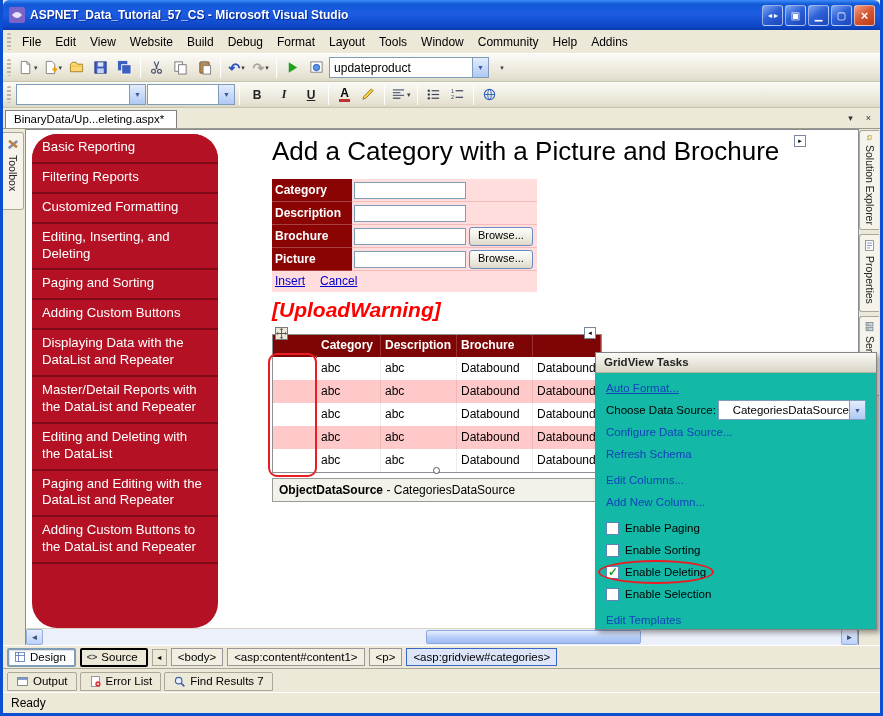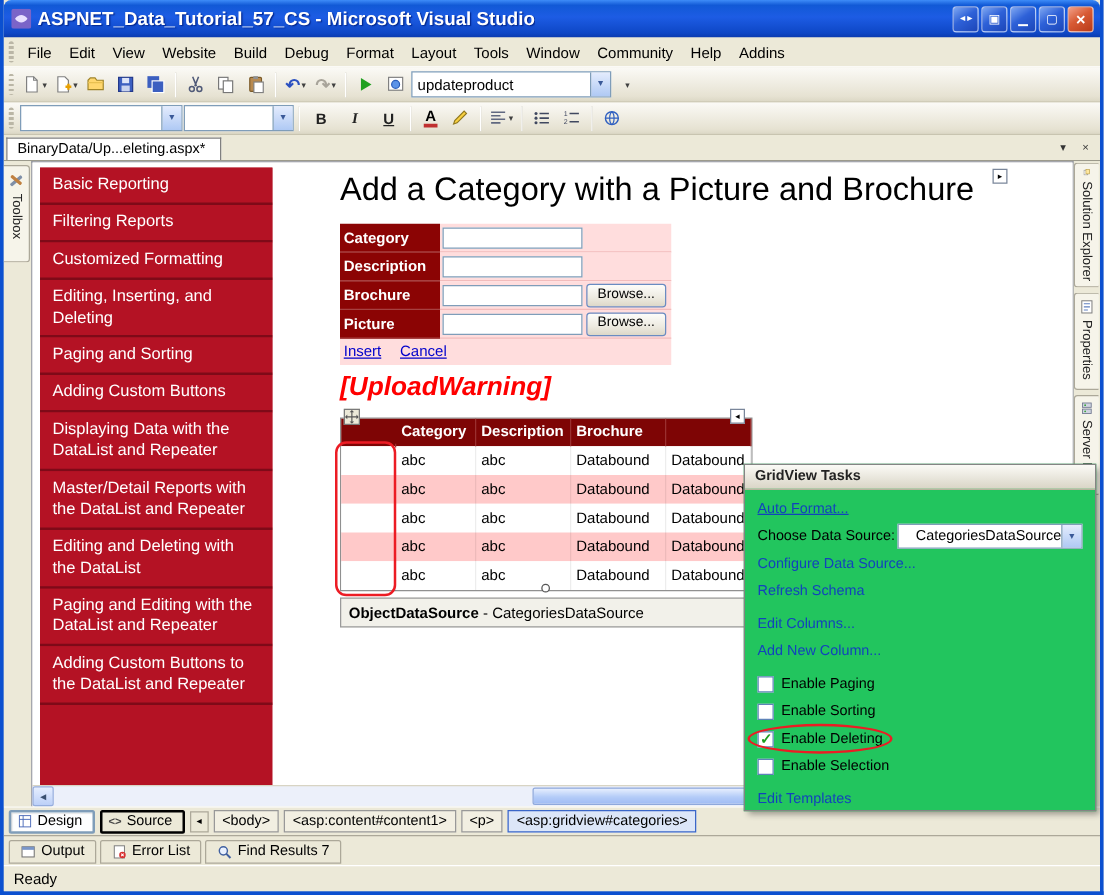--- a/index.html
+++ b/index.html
@@ -5,21 +5,21 @@
   * { margin:0; padding:0; box-sizing:border-box; }
   html,body { width:883px; height:716px; overflow:hidden; font-family:"Liberation Sans", sans-serif; }
   .win { width:883px; height:716px; display:flex; flex-direction:column; background:#ECE9D8;
          border-left:3px solid #0B50D0; border-right:3px solid #0B50D0; border-bottom:3px solid #0B50D0; overflow:hidden; }
 
   
   .titlebar { height:30px; flex:none; display:flex; align-items:center; gap:5px; padding:0 5px 0 6px;
     background:linear-gradient(180deg,#3E8CF8 0%,#1159D6 14%,#1D5CE4 45%,#0E47C6 88%,#0A3AAE 100%);
     border-radius:6px 6px 0 0; }
   .appicon { width:16px; height:16px; flex:none; }
-  .title { color:#fff; font-weight:bold; font-size:15px; text-shadow:1px 1px 1px #00258C; white-space:nowrap; overflow:hidden; }
+  .title { color:#fff; font-weight:bold; font-size:12px; text-shadow:1px 1px 1px #00258C; white-space:nowrap; overflow:hidden; }
   .tbtns { margin-left:auto; display:flex; gap:2px; }
   .tbar-btn { width:21px; height:21px; border-radius:3px; border:1px solid rgba(255,255,255,.55);
     background:linear-gradient(145deg,#7FA8F2,#2E61D8 45%,#1C46B8); color:#fff; display:flex; align-items:center; justify-content:center;
     font-size:10px; cursor:default; }
   .tbar-btn.small-glyph { font-size:7px; letter-spacing:-1px; }
   .tbar-btn.close { background:linear-gradient(145deg,#F2A088,#D85A34 45%,#B83A18); font-size:13px; font-weight:bold; }
 
   
   .menubar { height:24px; flex:none; display:flex; align-items:center; background:#ECE9D8; border-bottom:1px solid #FFFFFF; padding-left:2px; }
   .gripper { width:4px; height:17px; margin:0 4px 0 2px; background:repeating-linear-gradient(180deg,#BAB6A6 0 2px,transparent 2px 4px); border-radius:2px; flex:none; }
@@ -57,21 +57,21 @@
   .rstrip { width:21px; flex:none; background:#ECE9D8; padding-top:1px; display:flex; flex-direction:column; gap:4px; }
   .vtab { display:flex; flex-direction:column; align-items:center; gap:4px; border:1px solid #ACA899; background:#F6F4EA; padding:4px 1px; font-size:10.5px; color:#222; overflow:hidden; }
   .vtab .vtxt { writing-mode:vertical-rl; white-space:nowrap; }
   .lstrip .vtab { border-left:none; border-radius:0 3px 3px 0; height:78px; width:21px; }
   .rstrip .vtab { border-right:none; border-radius:3px 0 0 3px; width:20px; }
   .vt-se { height:100px; } .vt-pr { height:78px; } .vt-sx { height:80px; }
   .centercol { flex:1; display:flex; flex-direction:column; min-width:0; border:1px solid #898C95; border-bottom:none; background:#fff; }
   .design { flex:1; position:relative; background:#fff; overflow:hidden; }
 
   
-  .sidebar { position:absolute; left:6px; top:4px; bottom:0; width:186px; background:#B41224; overflow:hidden; }
+  .sidebar { position:absolute; left:6px; top:4px; bottom:0; width:186px; background:#B41224; overflow:hidden;border-radius:25px; }
   .sb-item { background:#B41224; color:#fff; font-size:13.2px; line-height:1.28; padding:5px 9px 6px 10px; border-bottom:2px solid #7E0A18; cursor:default; }
 
   
   .content { position:absolute; left:246px; top:2px; width:566px; }
   .stag { position:absolute; width:12px; height:12px; background:#fff; border:1px solid #7A869A; display:flex; align-items:center; justify-content:center; font-size:7px; color:#000; z-index:10; }
   .content-stag { left:522px; top:3px; }
   .h1 { font-size:26px; font-weight:normal; line-height:1.18; margin-top:4px; color:#000; width:520px; }
 
   .ftable { margin-top:12px; width:265px; font-size:12px; }
   .frow { display:flex; height:23px; }
@@ -102,22 +102,22 @@
 
   
   .hscroll { height:17px; flex:none; display:flex; background:#ECF0FA; border-top:1px solid #D8D4C4; }
   .harrow { width:17px; flex:none; display:flex; align-items:center; justify-content:center; font-size:8px; color:#3A5070;
     background:linear-gradient(180deg,#E6EEFE,#BCD0F8); border:1px solid #96AEDE; border-radius:2px; }
   .htrack { flex:1; position:relative; }
   .hthumb { position:absolute; left:48%; width:27%; top:1px; bottom:1px; background:linear-gradient(180deg,#E6EEFE,#B4CCF8 55%,#A0BCF4);
     border:1px solid #8EA8DC; border-radius:2px; }
 
   
-  .tpanel { position:absolute; left:592px; top:223px; width:282px; height:278px; background:#22c55e; border:1px solid #848484;
-    box-shadow:3px 3px 5px rgba(0,0,0,.35); z-index:80; font-size:11.5px;margin-top:19px; }
+  .tpanel { position:absolute; left:592px; top:223px; width:282px; height:278px; background:#14b8a6; border:1px solid #848484;
+    box-shadow:3px 3px 5px rgba(0,0,0,.35); z-index:80; font-size:11.5px; }
   .tp-head { height:20px; background:linear-gradient(180deg,#FBFAF6,#D9D5C6); border-bottom:1px solid #B8B49F; font-weight:bold; padding:3px 0 0 8px; color:#222; }
   .tp-body { padding:4px 10px 4px 10px;text-align:right; }
   .tp-row { height:22px; display:flex; align-items:center; position:relative; }
   .tp-gap { height:4px; }
   .tp-link { color:#1243BC; cursor:pointer; white-space:nowrap; }
   .tp-link.uline { text-decoration:underline; }
   .tp-choose { justify-content:space-between; }
   .tp-combo { width:148px; height:20px; background:#fff; border:1px solid #7F9DB9; display:flex; align-items:center; font-size:11.5px; }
   .tp-combo .combo-val { padding-left:3px; }
   .cbx { width:13px; height:13px; border:1px solid #5E83B8; background:#fff; margin-right:6px; flex:none; position:relative; }

